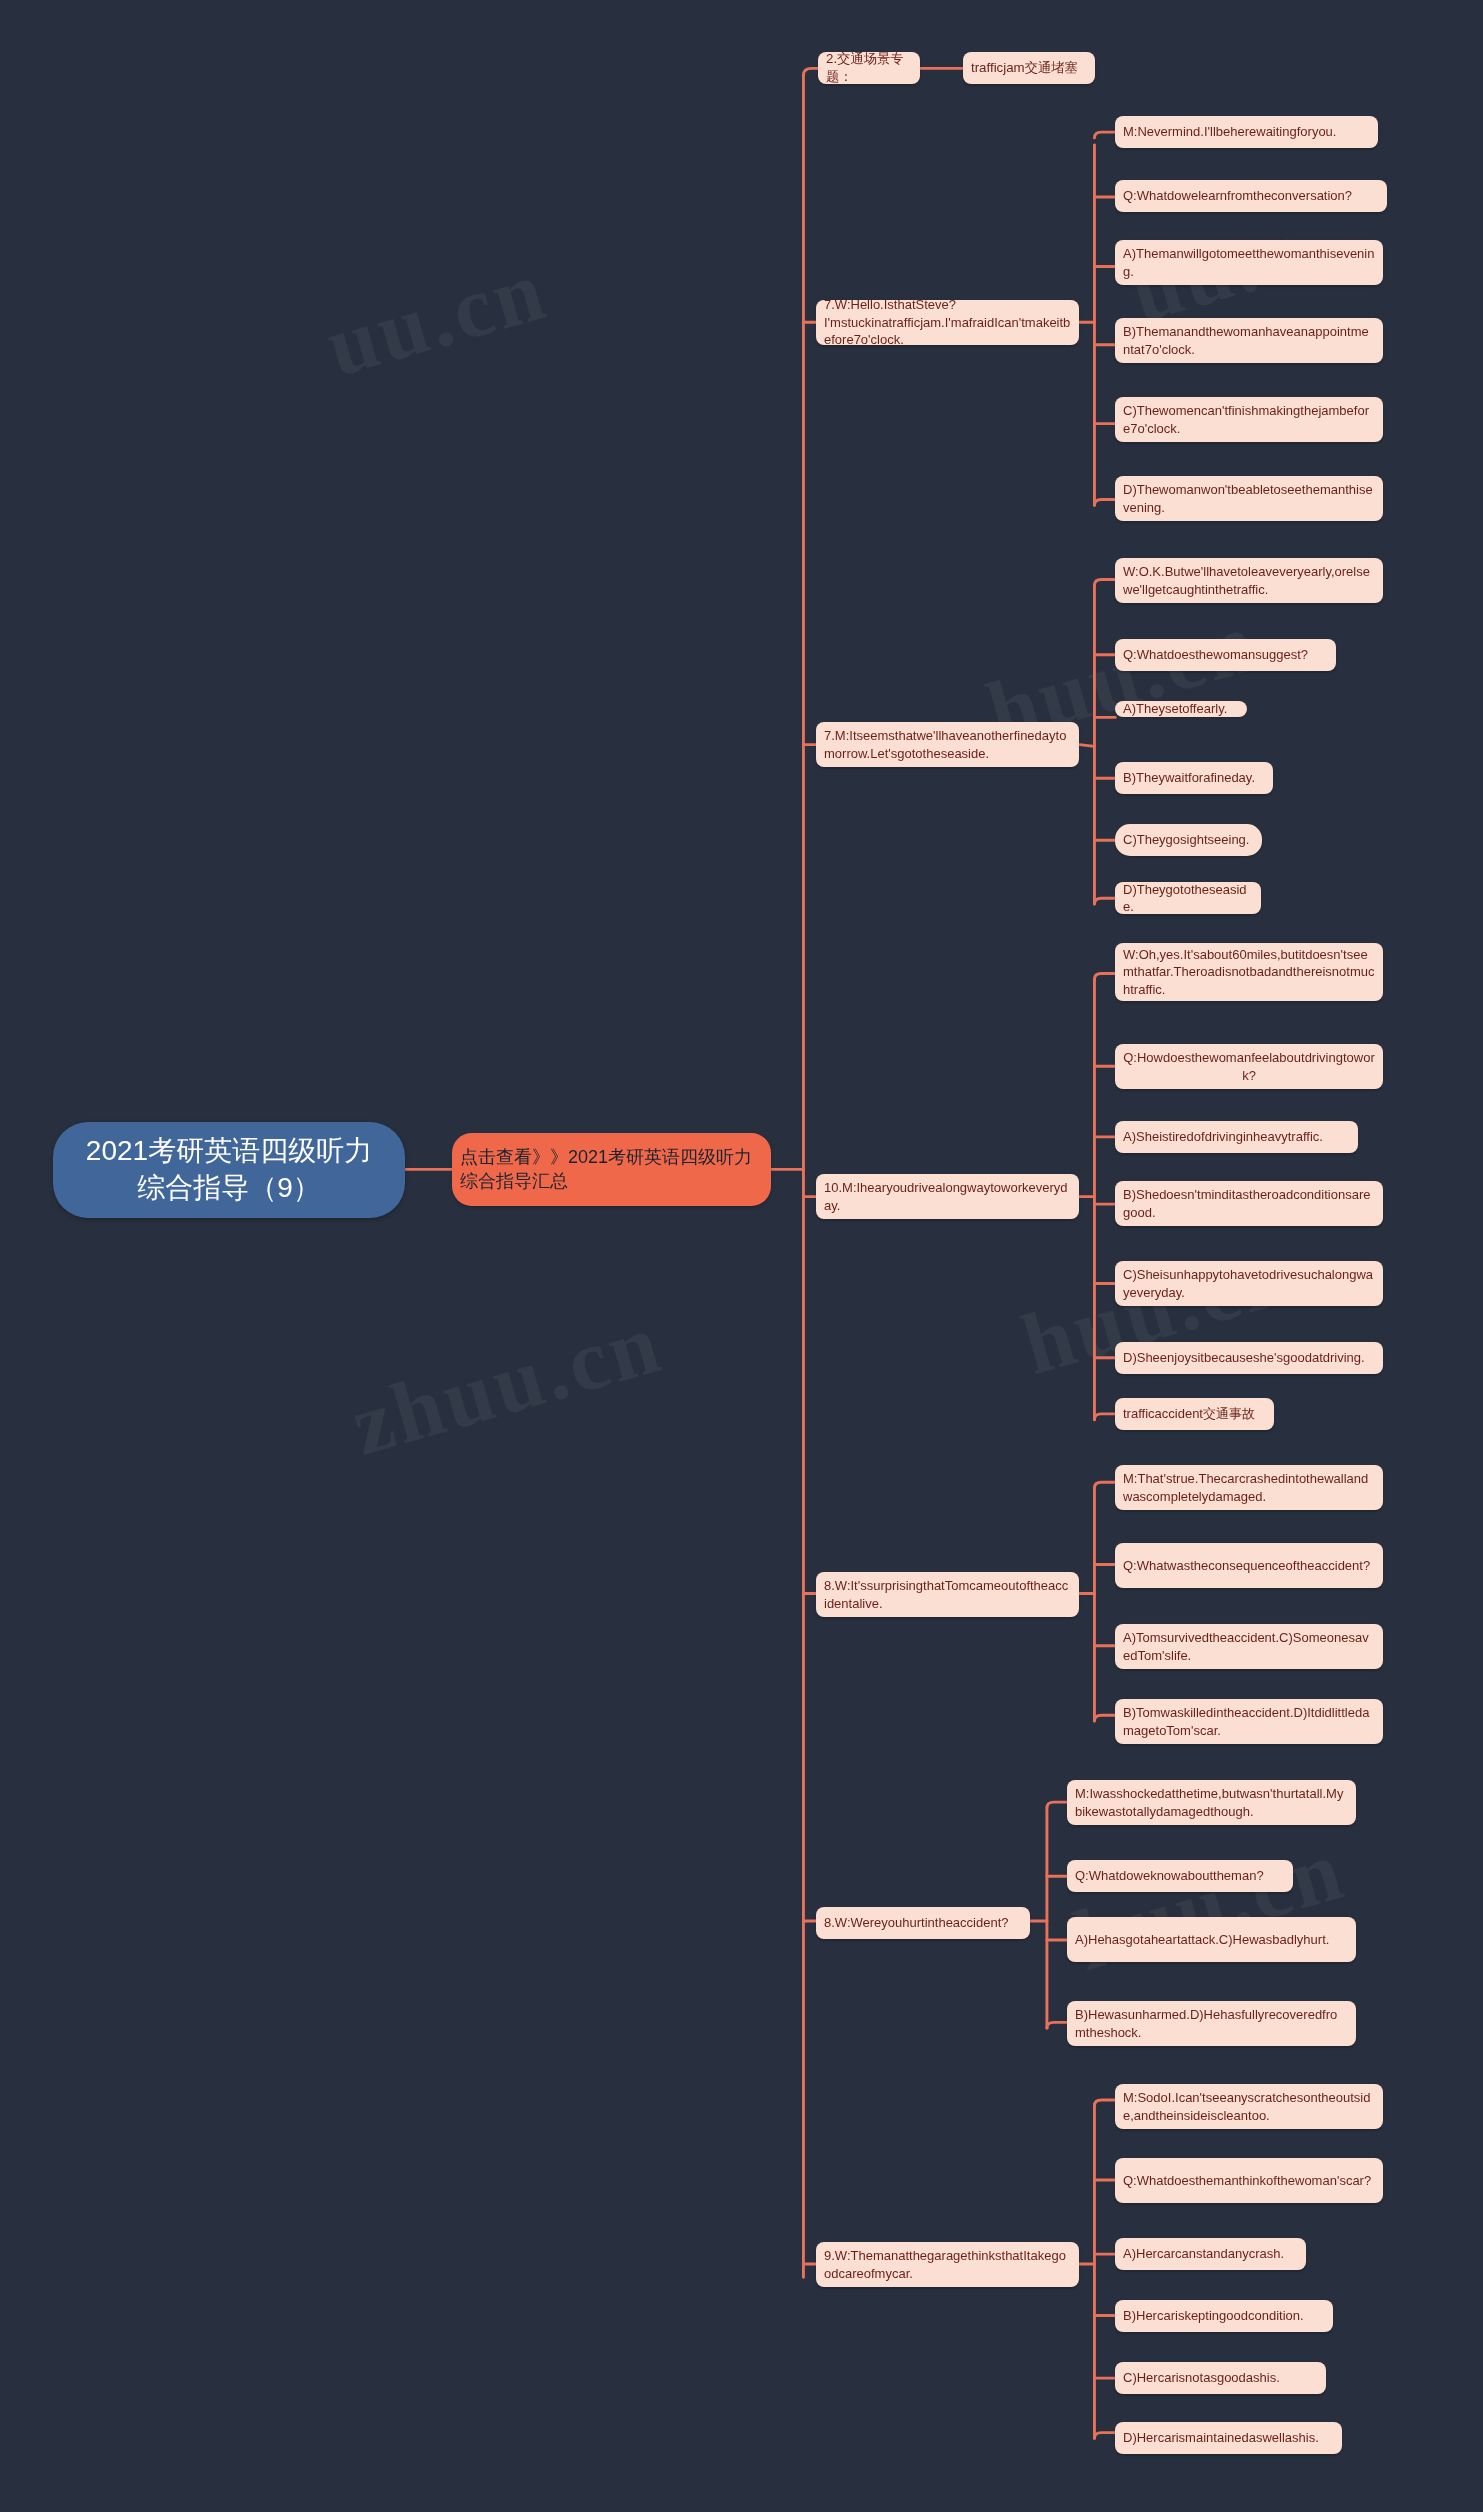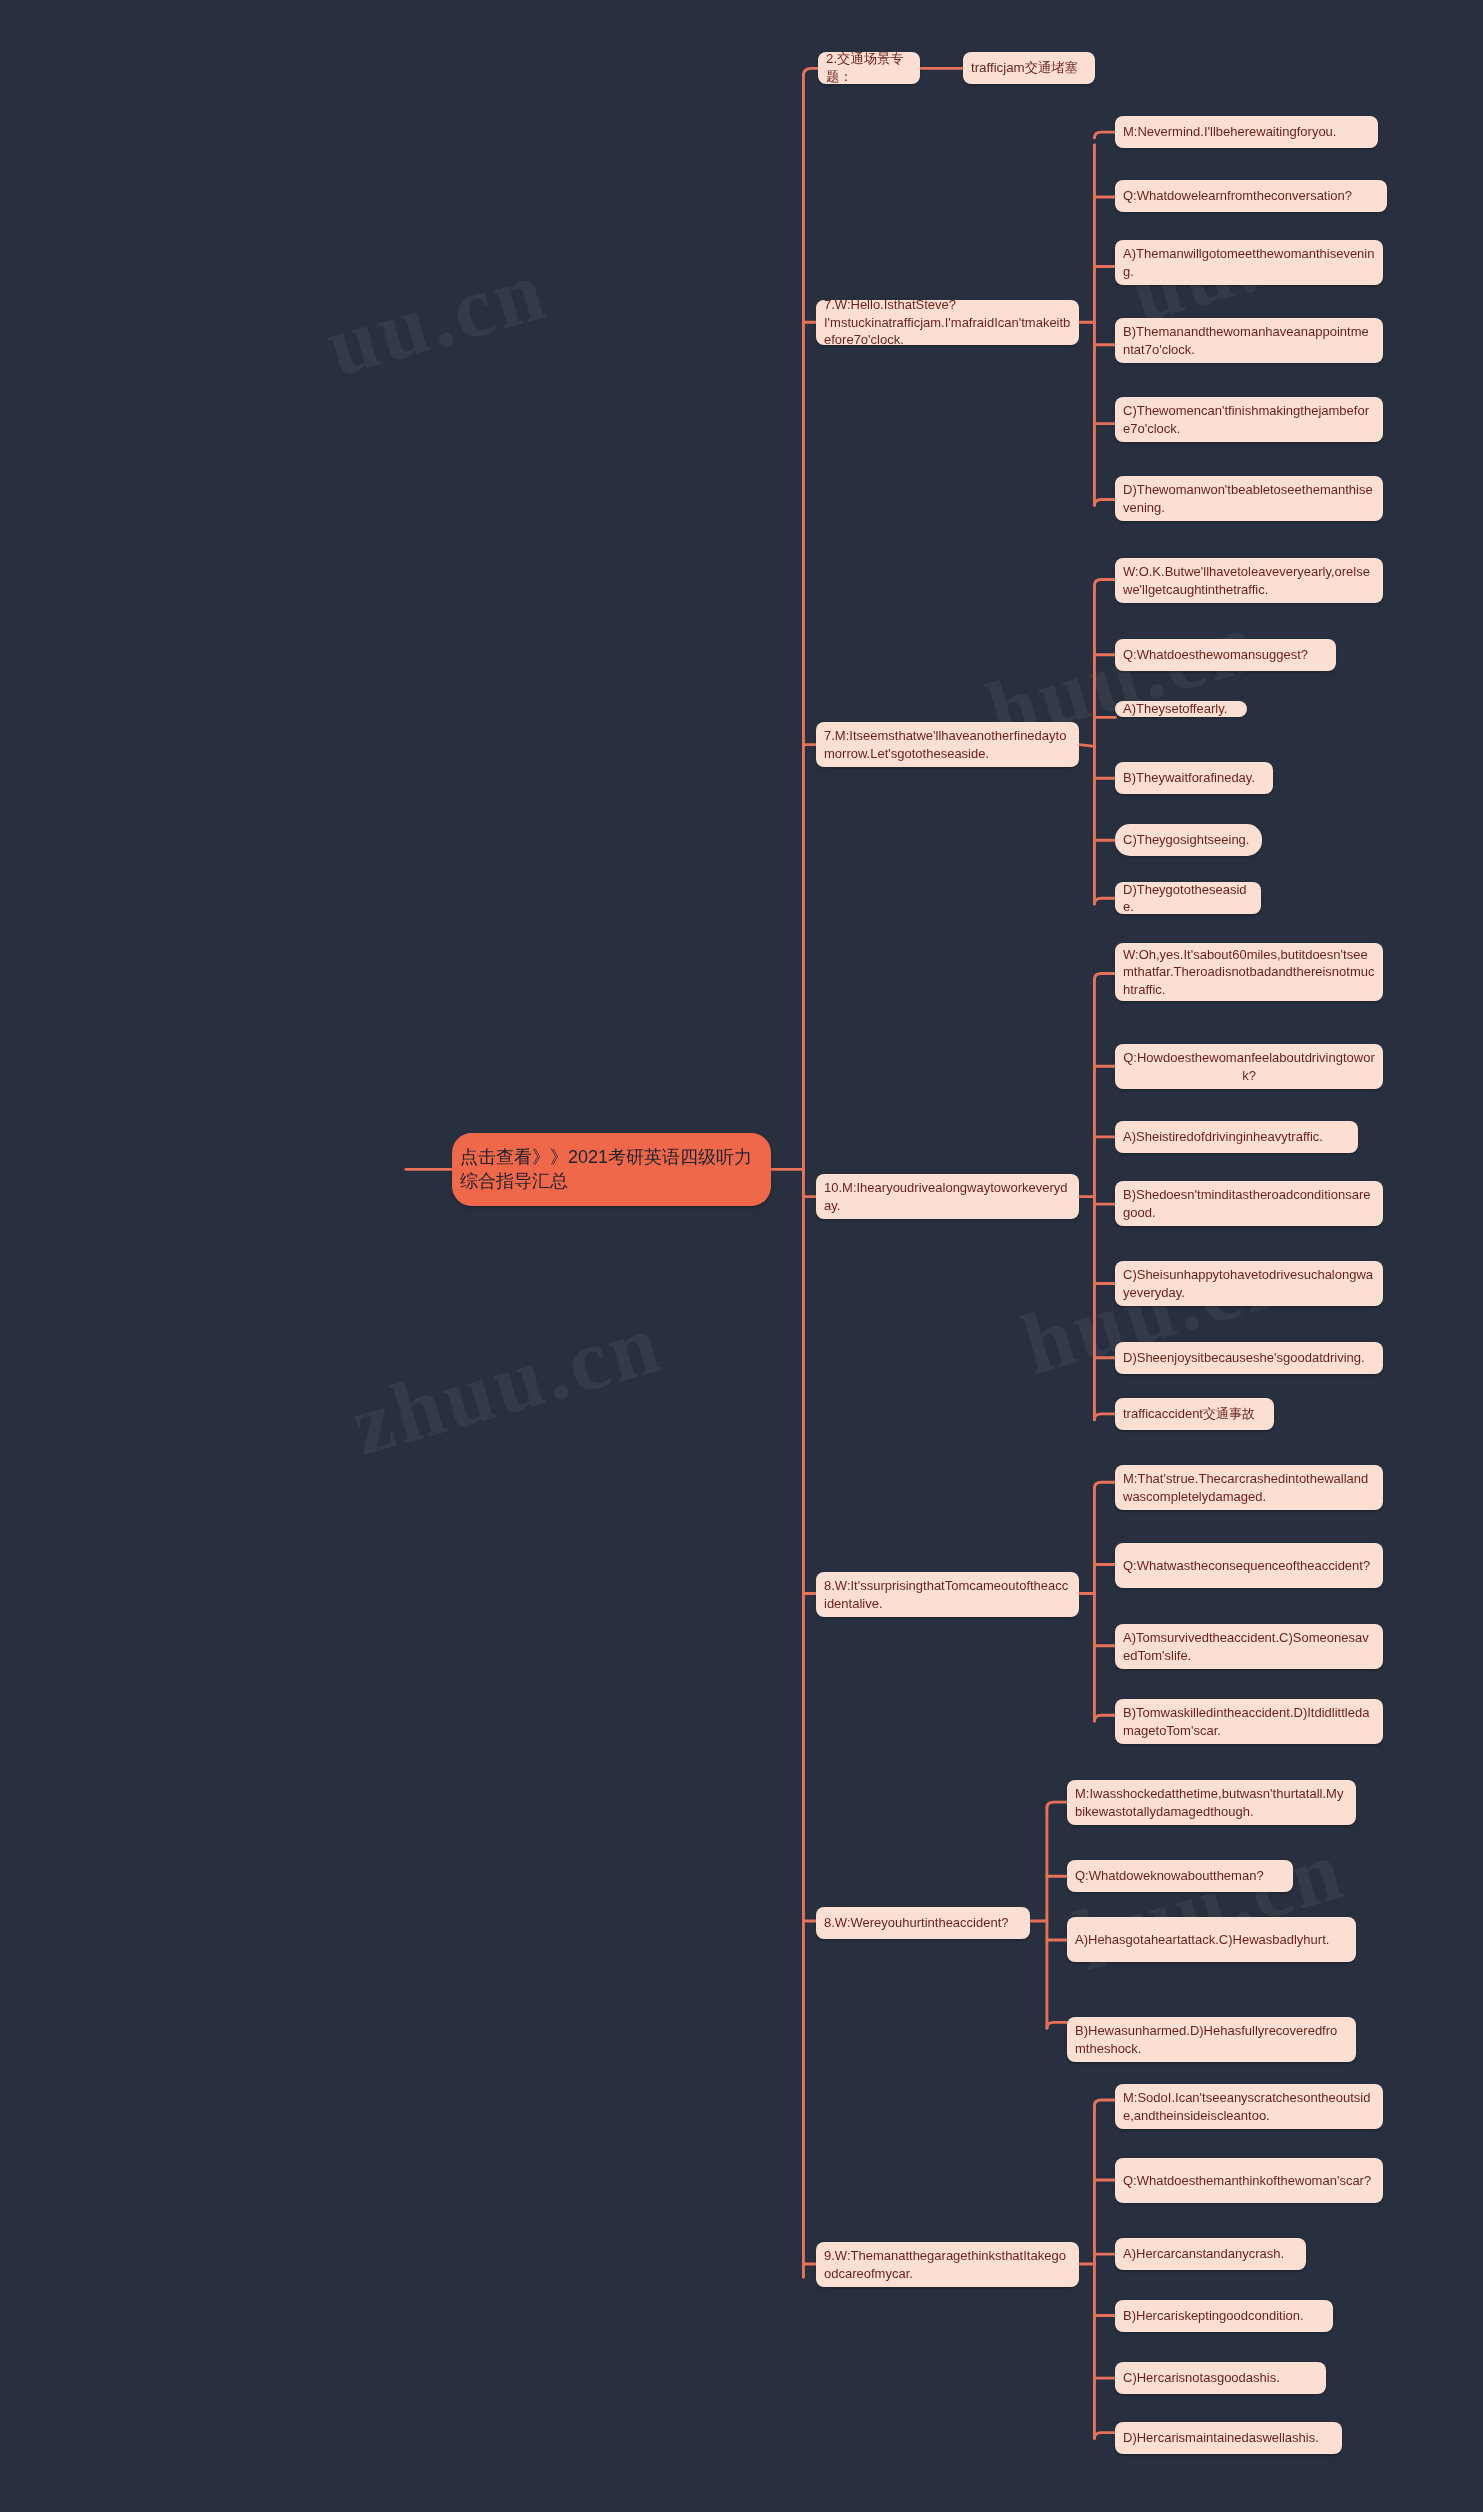--- a/index.html
+++ b/index.html
@@ -142,20 +142,23 @@
       <path d="M1888,3634 L1888,4208"></path>
       <path d="M1888,3634 Q1888,3624 1900,3624 L1924,3624"></path>
       <path d="M1888,3762 L1924,3762"></path>
       <path d="M1888,3890 L1924,3890"></path>
       <path d="M1888,3996 L1924,3996"></path>
       <path d="M1888,4104 L1924,4104"></path>
       <path d="M1888,4208 Q1888,4198 1900,4198 L1924,4198"></path>
     </g>
   </svg>
 
+  <div class="node root" style="left:53px;top:1122px;width:352px;height:96px;">
+    <span>2021考研英语四级听力综合指导（9）</span>
+  </div>
 
   <div class="node accent" style="left:452px;top:1133px;width:319px;height:73px;">
     <span>点击查看》》2021考研英语四级听力综合指导汇总</span>
   </div>
 
   <div class="node pink big" style="left:818px;top:52px;width:102px;height:32px;">
     <span>2.交通场景专题：</span>
   </div>
   <div class="node pink big" style="left:963px;top:52px;width:132px;height:32px;">
     <span>trafficjam交通堵塞</span>
@@ -251,21 +254,21 @@
   </div>
   <div class="node pink" style="left:1067px;top:1780px;width:289px;height:45px;">
     <span>M:Iwasshockedatthetime,butwasn'thurtatall.Mybikewastotallydamagedthough.</span>
   </div>
   <div class="node pink" style="left:1067px;top:1860px;width:226px;height:32px;">
     <span>Q:Whatdoweknowabouttheman?</span>
   </div>
   <div class="node pink" style="left:1067px;top:1917px;width:289px;height:45px;">
     <span>A)Hehasgotaheartattack.C)Hewasbadlyhurt.</span>
   </div>
-  <div class="node pink" style="left:1067px;top:2001px;width:289px;height:45px;margin-top:16px;">
+  <div class="node pink" style="left:1067px;top:2001px;width:289px;height:45px;">
     <span>B)Hewasunharmed.D)Hehasfullyrecoveredfromtheshock.</span>
   </div>
 
   <div class="node pink" style="left:816px;top:2242px;width:263px;height:45px;">
     <span>9.W:ThemanatthegaragethinksthatItakegoodcareofmycar.</span>
   </div>
   <div class="node pink" style="left:1115px;top:2084px;width:268px;height:45px;">
     <span>M:SodoI.Ican'tseeanyscratchesontheoutside,andtheinsideiscleantoo.</span>
   </div>
   <div class="node pink" style="left:1115px;top:2158px;width:268px;height:45px;">

